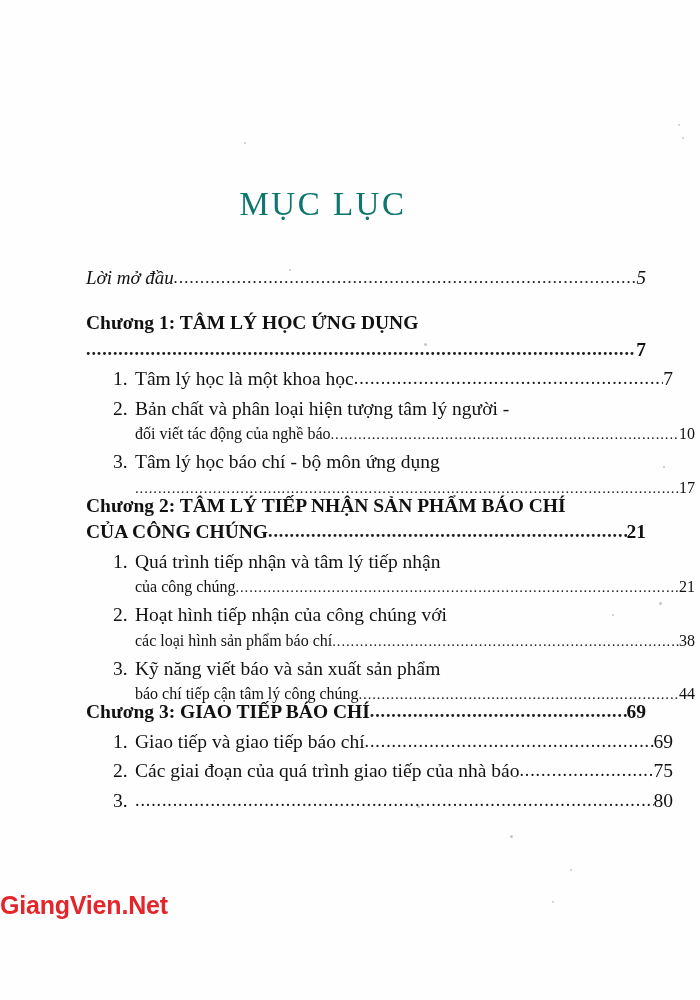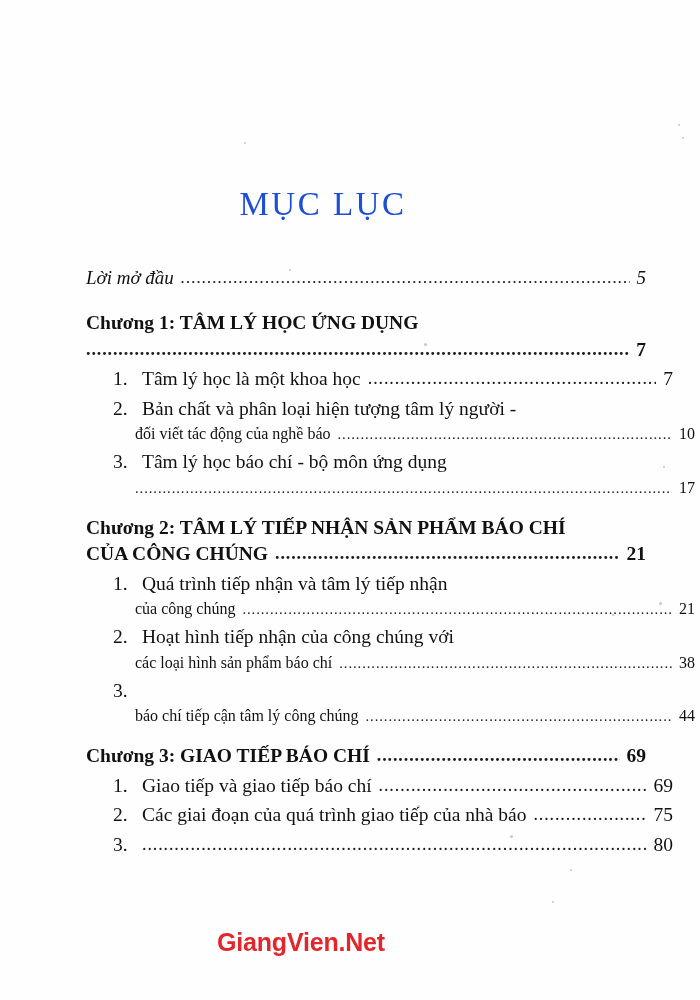--- a/index.html
+++ b/index.html
@@ -26,38 +26,37 @@
   
   .doc-title {
     position: absolute;
     top: 186px;
     left: 0;
     width: 646px;
     text-align: center;
     font-size: 33px;
     letter-spacing: 2.5px;
     font-weight: 400;
-    color: #1d4ed8;
+    color: #0f766e;
   }
 
   
   .toc {
     position: absolute;
     top: 268px;
     left: 86px;
     width: 560px;
   }
 
   .toc-line {
     display: flex;
     align-items: flex-start;
     width: 100%;
     white-space: nowrap;
     line-height: 1.0;
-    gap: 7px;
   }
 
   .lbl {
     flex: 0 0 auto;
   }
 
   .leader {
     flex: 1 1 auto;
     min-width: 6px;
     position: relative;
@@ -87,21 +86,20 @@
     font-style: italic;
     font-size: 19px;
     margin-bottom: 26px;
   }
   .front .pg { font-style: italic; }
 
   
   .chapter {
     font-weight: bold;
     font-size: 19.5px;
-    margin-top: 22px;
   }
   .chapter .caps { font-weight: bold; }
   .chapter .pg { font-weight: bold; }
   .chapter-cont { margin-top: 7px; }
 
   
   .item {
     font-size: 19.5px;
     margin-top: 10px;
     padding-left: 27px;
@@ -112,24 +110,23 @@
   }
   .item .num {
     display: inline-block;
     width: 22px;
     flex: 0 0 auto;
   }
 
   
   .watermark {
     position: absolute;
-    top: 928px;
+    top: 891px;
     left: 0;
     width: 602px;
-    text-align: center;
     font-family: "Liberation Sans", "DejaVu Sans", sans-serif;
     font-size: 25px;
     font-weight: 600;
     letter-spacing: -0.2px;
   }
 
   
   .speck {
     position: absolute;
     background: #9a9a9a;
@@ -229,20 +226,21 @@
       <span class="leader nodots"></span>
     </div>
     <div class="toc-line item-cont">
       <span class="lbl">các loại hình sản phẩm báo chí</span>
       <span class="leader"></span>
       <span class="pg">38</span>
     </div>
 
     <div class="toc-line item">
       <span class="num">3.</span>
+      <span class="lbl">Kỹ năng viết báo và sản xuất sản phẩm</span>
       <span class="leader nodots"></span>
     </div>
     <div class="toc-line item-cont">
       <span class="lbl">báo chí tiếp cận tâm lý công chúng</span>
       <span class="leader"></span>
       <span class="pg">44</span>
     </div>
 
     <div class="toc-line chapter">
       <span class="lbl caps">Chương 3: GIAO TIẾP BÁO CHÍ</span>

